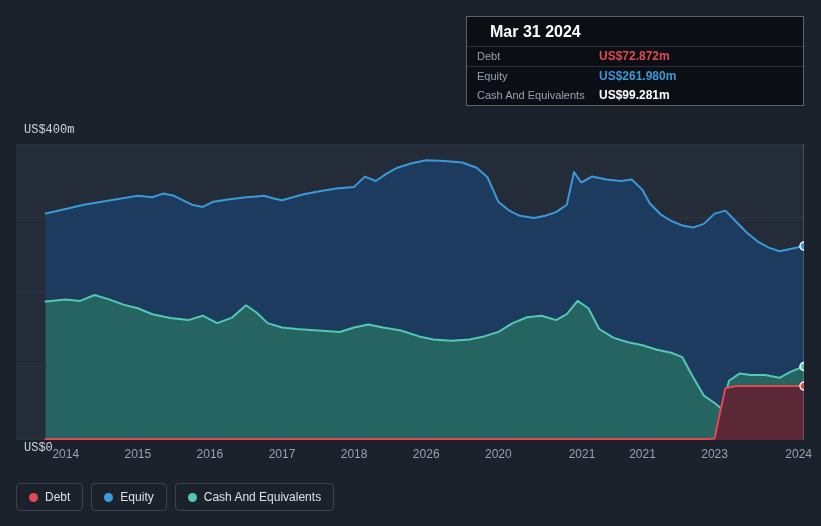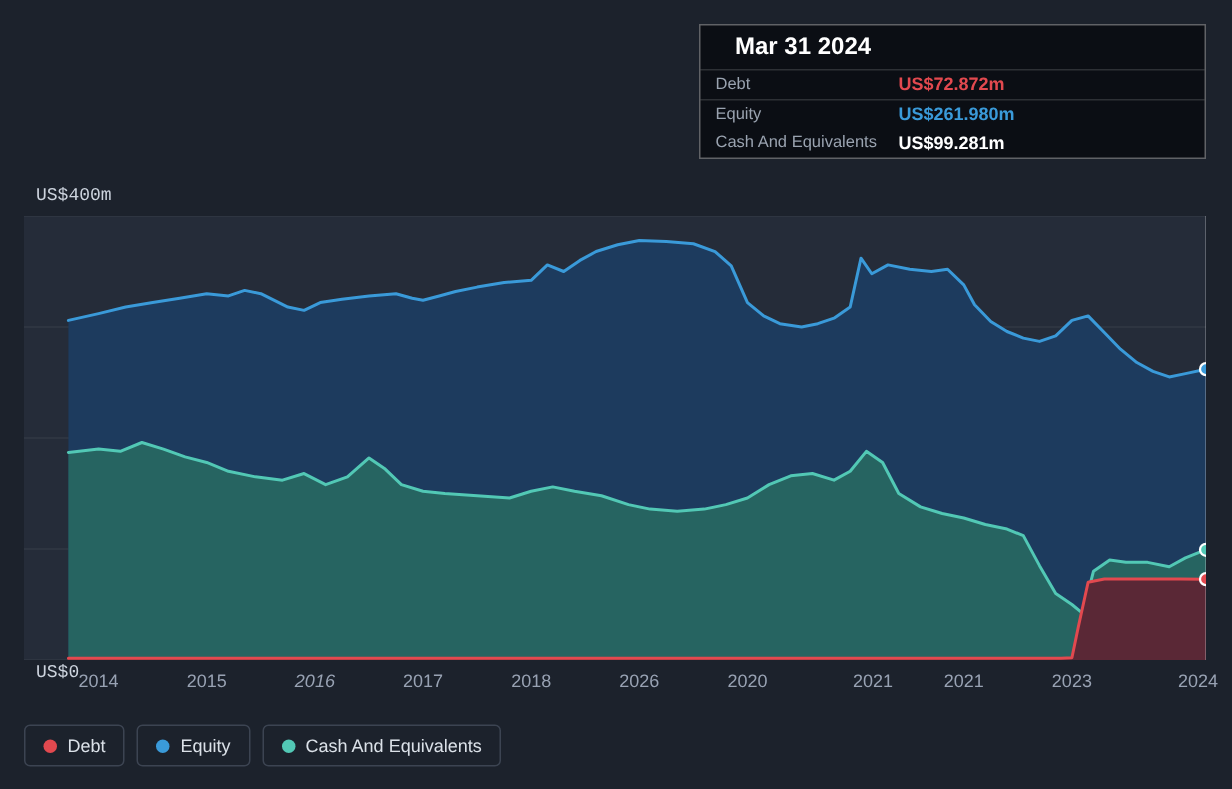--- a/index.html
+++ b/index.html
@@ -52,21 +52,21 @@
         <circle cx="788.0" cy="222.5" r="4" fill="#52c8b5" stroke="#ffffff" stroke-width="1.5"></circle>
         <circle cx="788.0" cy="242.1" r="4" fill="#e2494f" stroke="#ffffff" stroke-width="1.5"></circle>
       </svg>
   </div>
 
   <div class="y-label y-min">US$0</div>
 
   <div class="x-axis" id="x-axis">
       <div class="x-label" style="left: 65.7457px;">2014</div>
       <div class="x-label" style="left: 137.841px;">2015</div>
-      <div class="x-label" style="left: 209.936px; font-style: italic;">2016</div>
+      <div class="x-label" style="left: 209.936px;">2016</div>
       <div class="x-label" style="left: 282.031px;">2017</div>
       <div class="x-label" style="left: 354.126px;">2018</div>
       <div class="x-label" style="left: 426.221px;">2026</div>
       <div class="x-label" style="left: 498.317px;">2020</div>
       <div class="x-label" style="left: 582px;">2021</div>
       <div class="x-label" style="left: 642.507px;">2021</div>
       <div class="x-label" style="left: 714.602px;">2023</div>
       <div class="x-label" style="left: 786.697px; margin-left: 12px;">2024</div>
     </div>
 

